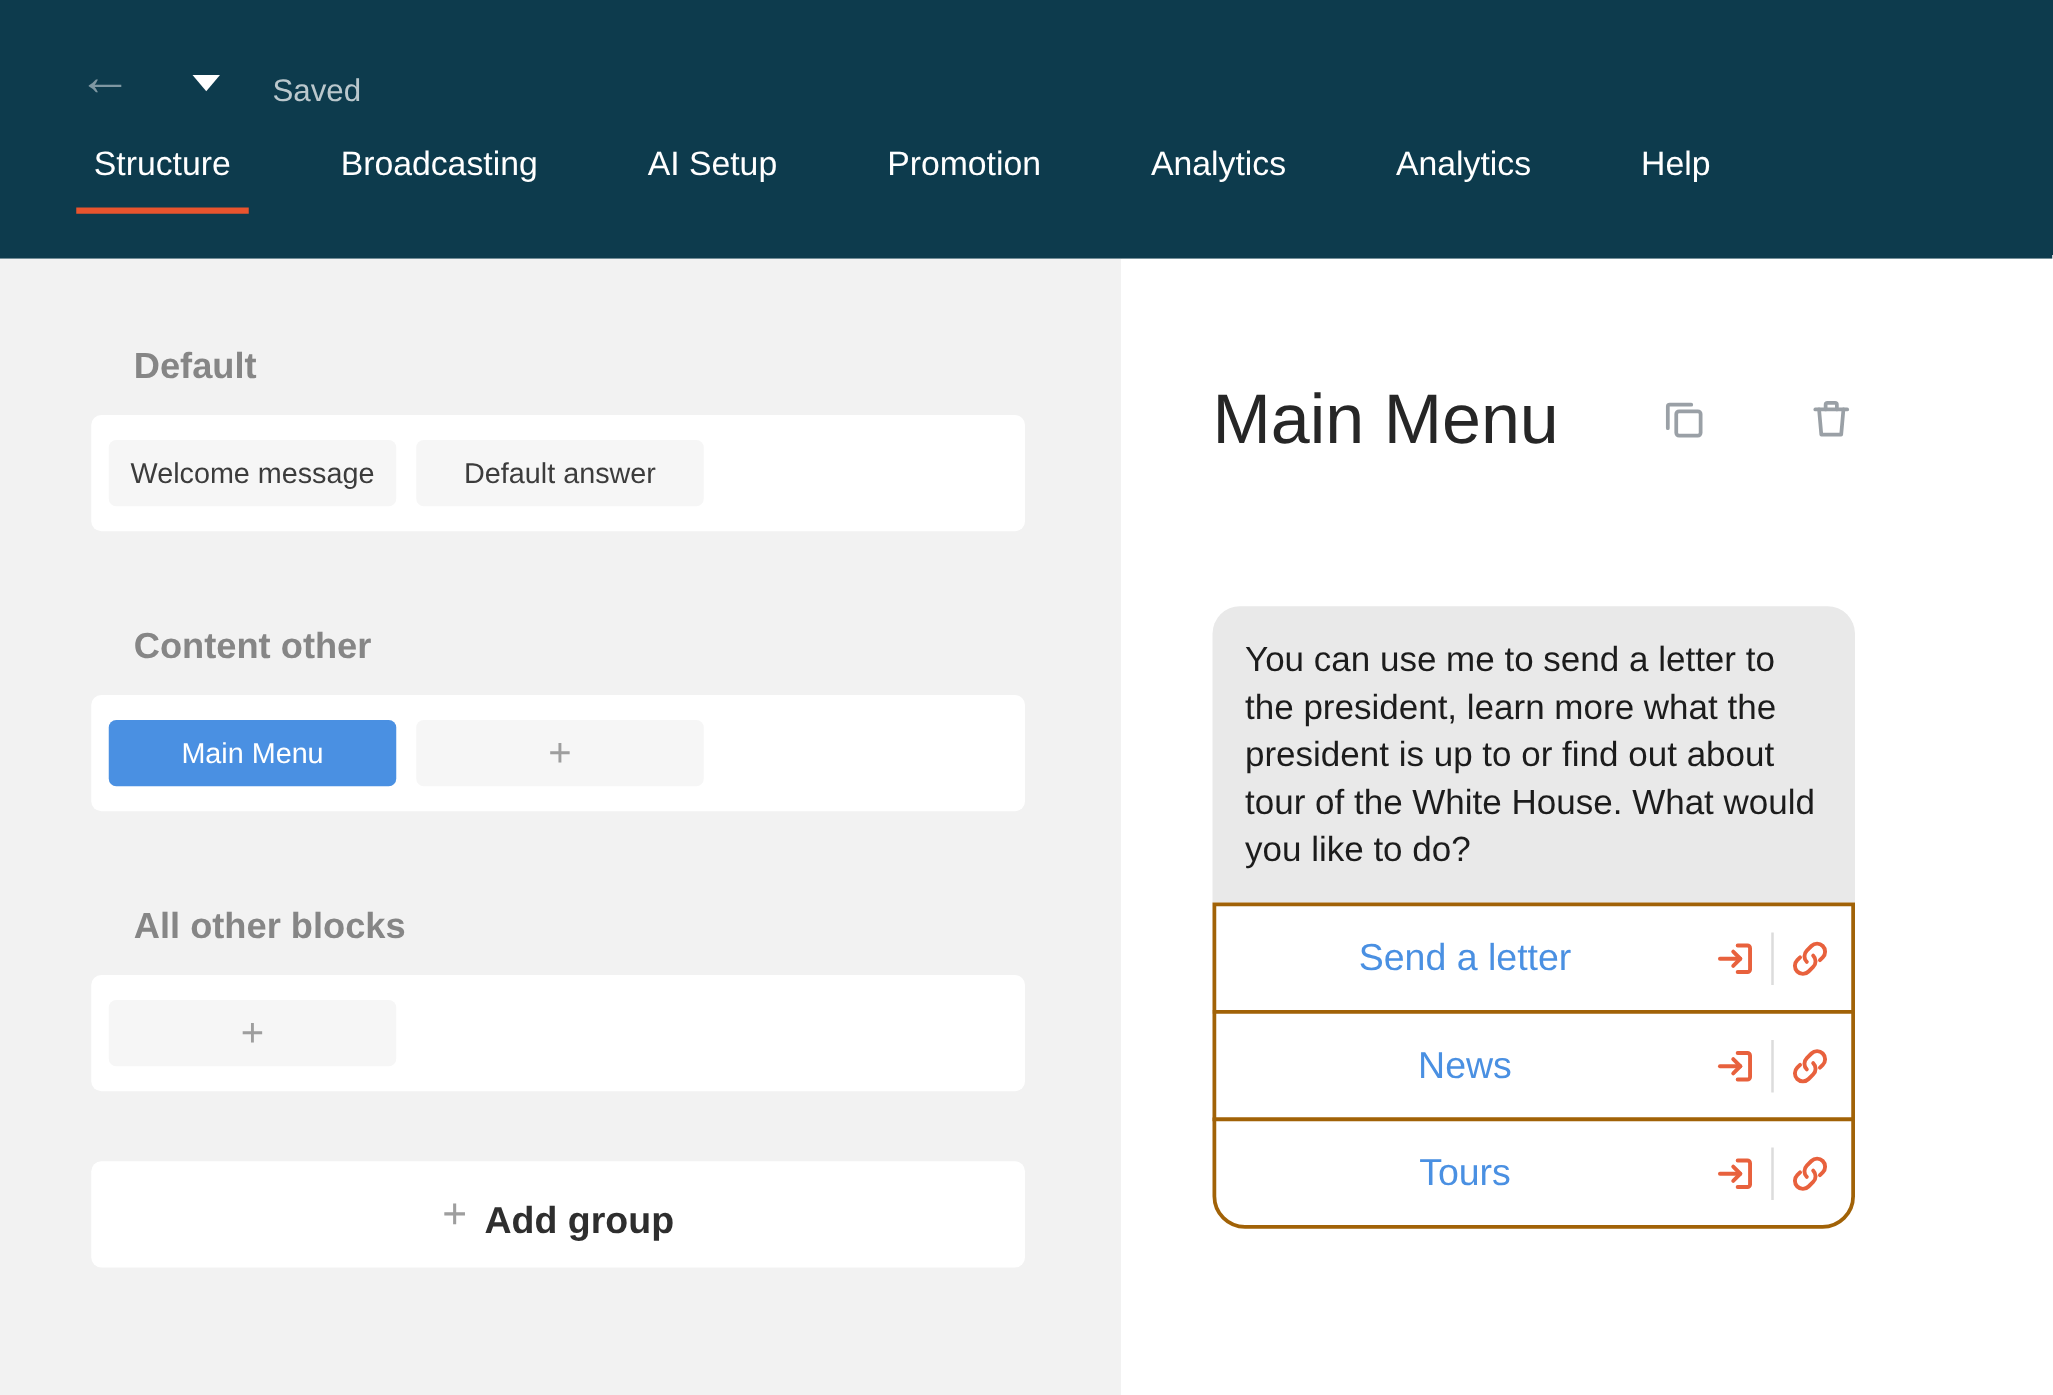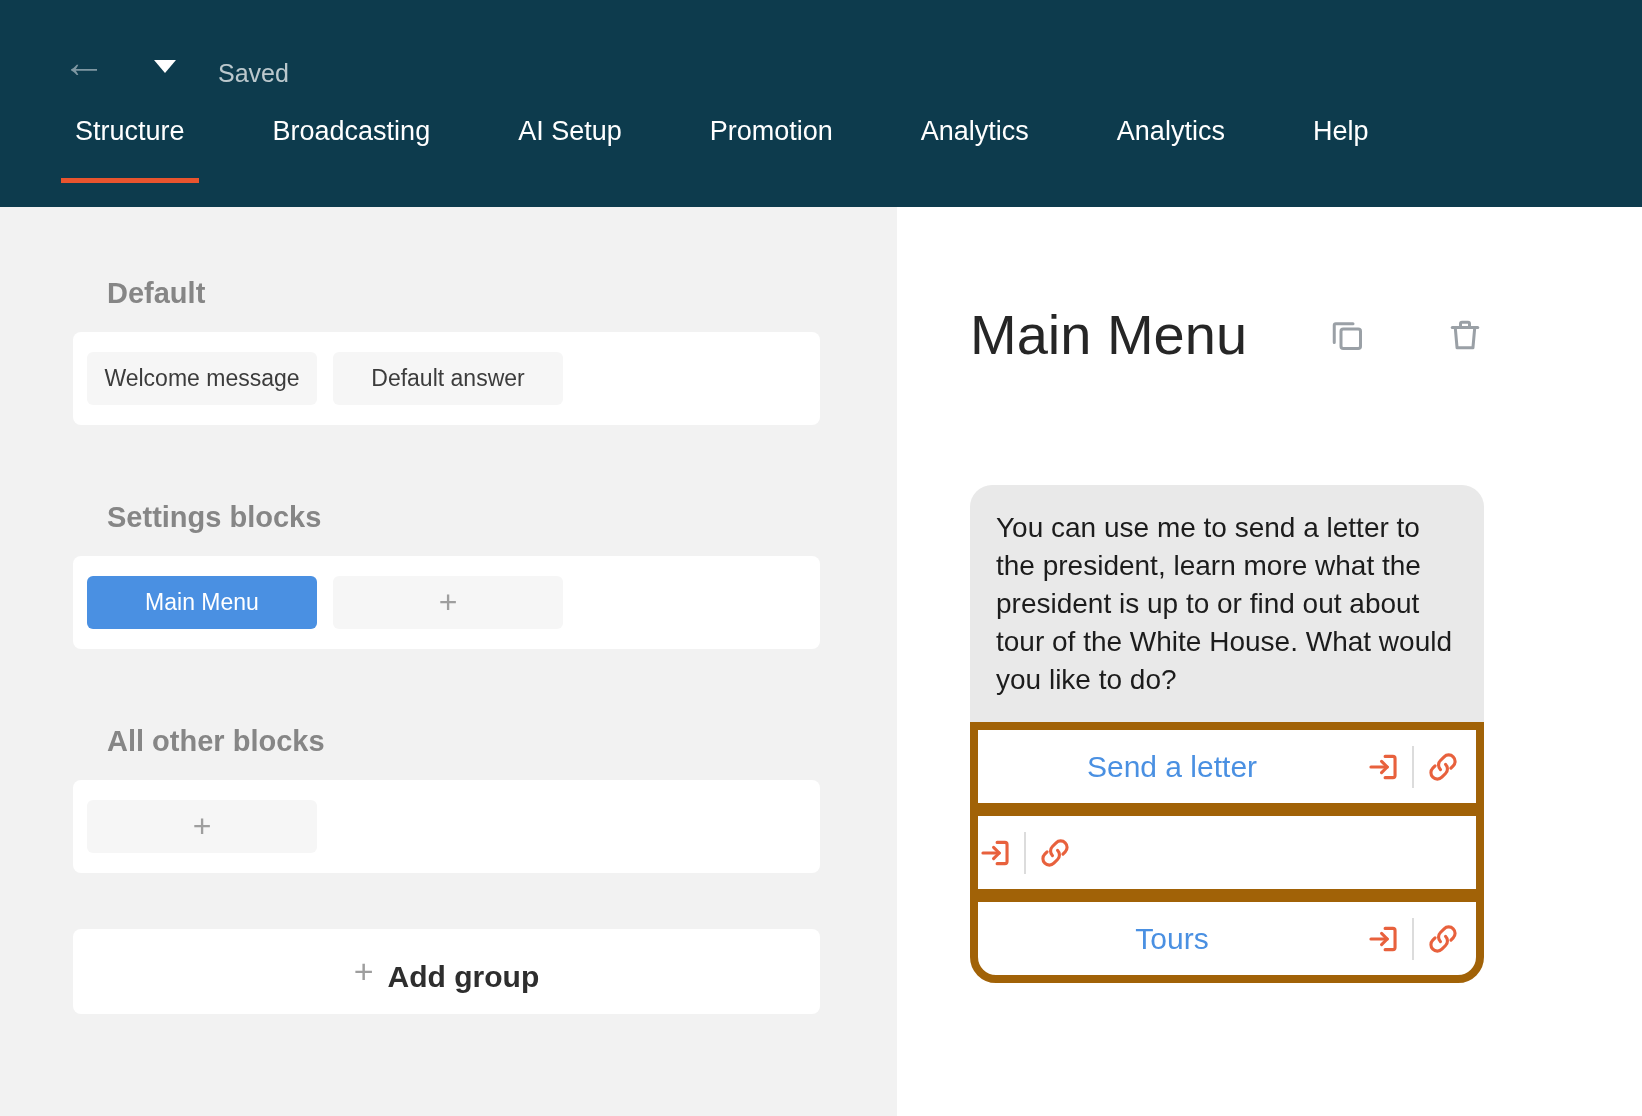--- a/index.html
+++ b/index.html
@@ -14,21 +14,21 @@
   
   .header { background: #0d3b4d; height: 207px; }
   .header-top { display: flex; align-items: center; padding: 34px 0 0 62px; height: 90px; }
   .back-btn { color: #7e97a2; font-size: 44px; line-height: 1; margin-right: 32px; cursor: pointer; user-select: none; }
   .bot-title-wrap { display: flex; align-items: center; cursor: pointer; }
   .bot-title { color: #ffffff; font-size: 44px; font-weight: 400; letter-spacing: 0.5px; }
   .caret { width: 0; height: 0; border-left: 11px solid transparent; border-right: 11px solid transparent; border-top: 13px solid #ffffff; margin-left: 16px; margin-top: 8px; }
   .saved { color: rgba(255,255,255,0.72); font-size: 25px; margin-left: 42px; margin-top: 22px; }
 
   .tabs { display: flex; gap: 88px; padding-left: 75px; margin-top: 26px; }
-  .tab { color: #ffffff; font-size: 27px; padding-bottom: 36px; position: relative; cursor: pointer; white-space: nowrap; }
+  .tab { color: #ffffff; font-size: 27px; padding-bottom: 24px; position: relative; cursor: pointer; white-space: nowrap; }
   .tab.active::after { content: ""; position: absolute; left: -14px; right: -14px; bottom: 0; height: 5px; background: #e8542e; }
 
   
   .content { display: flex; height: 909px; }
 
   
   .left-panel { width: 897px; background: #f2f2f2; padding-top: 70px; flex-shrink: 0; }
   .section-title { margin: 0 0 22px 107px; font-size: 29px; font-weight: 700; color: #868686; }
   .card { background: #ffffff; border-radius: 8px; padding: 20px 14px; margin-left: 73px; width: 747px; display: flex; gap: 16px; min-height: 93px; align-items: center; }
   .section + .section { margin-top: 76px; }
@@ -41,21 +41,21 @@
 
   
   .right-panel { flex: 1; background: #ffffff; padding-left: 73px; }
   .block-title-row { display: flex; align-items: center; margin-top: 95px; }
   .block-title { font-size: 56px; font-weight: 400; color: #262626; }
   .icon-btn { margin-left: 82px; cursor: pointer; display: inline-flex; }
   .icon-btn svg { width: 36px; height: 40px; stroke: #9aa0a6; fill: none; stroke-width: 2; stroke-linecap: round; stroke-linejoin: round; }
 
   .chat-col { width: 514px; margin-top: 118px; }
   .bubble { background: #e9e9e9; border-radius: 22px 22px 0 0; padding: 24px 26px 26px 26px; font-size: 28px; line-height: 38px; color: #1c1c1c; }
-  .chat-btn { border: 8px solid #a16207; margin-top: -3px; height: 89px; display: flex; align-items: center; background: #ffffff; cursor: pointer; }
+  .chat-btn { border: 3px solid #a16207; margin-top: -3px; height: 89px; display: flex; align-items: center; background: #ffffff; cursor: pointer; }
   .chat-btn:first-of-type { margin-top: 0; }
   .chat-btn:last-of-type { border-radius: 0 0 26px 26px; }
   .chat-btn .btn-label { flex: 1; text-align: center; font-size: 30px; color: #4a90e2; }
   .btn-icons { display: flex; align-items: center; padding-right: 16px; }
   .btn-icons svg { width: 34px; height: 34px; stroke: #e8613d; fill: none; stroke-width: 2.2; stroke-linecap: round; stroke-linejoin: round; cursor: pointer; }
   .icon-sep { width: 2px; height: 42px; background: #dcdcdc; margin: 0 12px; }
 </style>
 </head>
 <body>
 
@@ -84,21 +84,21 @@
 
     <div class="section">
       <div class="section-title">Default</div>
       <div class="card">
         <div class="chip">Welcome message</div>
         <div class="chip">Default answer</div>
       </div>
     </div>
 
     <div class="section">
-      <div class="section-title">Settings blocks</div>
+      <div class="section-title">Content other</div>
       <div class="card">
         <div class="chip blue">Main Menu</div>
         <div class="chip plus">+</div>
       </div>
     </div>
 
     <div class="section">
       <div class="section-title">All other blocks</div>
       <div class="card">
         <div class="chip plus">+</div>
@@ -144,20 +144,21 @@
           </svg>
           <span class="icon-sep"></span>
           <svg viewBox="0 0 24 24">
             <path d="M10.2 13.8a4.5 4.5 0 0 1 0-6.4l2.6-2.6a4.5 4.5 0 0 1 6.4 6.4l-1.6 1.6"></path>
             <path d="M13.8 10.2a4.5 4.5 0 0 1 0 6.4l-2.6 2.6a4.5 4.5 0 0 1-6.4-6.4l1.6-1.6"></path>
           </svg>
         </span>
       </div>
 
       <div class="chat-btn">
+        <span class="btn-label">News</span>
         <span class="btn-icons">
           <svg viewBox="0 0 24 24">
             <path d="M13.5 4.5H19a1.5 1.5 0 0 1 1.5 1.5v12a1.5 1.5 0 0 1-1.5 1.5h-5.5"></path>
             <path d="M3.5 12h11.5"></path>
             <path d="M11 8l4 4-4 4"></path>
           </svg>
           <span class="icon-sep"></span>
           <svg viewBox="0 0 24 24">
             <path d="M10.2 13.8a4.5 4.5 0 0 1 0-6.4l2.6-2.6a4.5 4.5 0 0 1 6.4 6.4l-1.6 1.6"></path>
             <path d="M13.8 10.2a4.5 4.5 0 0 1 0 6.4l-2.6 2.6a4.5 4.5 0 0 1-6.4-6.4l1.6-1.6"></path>

